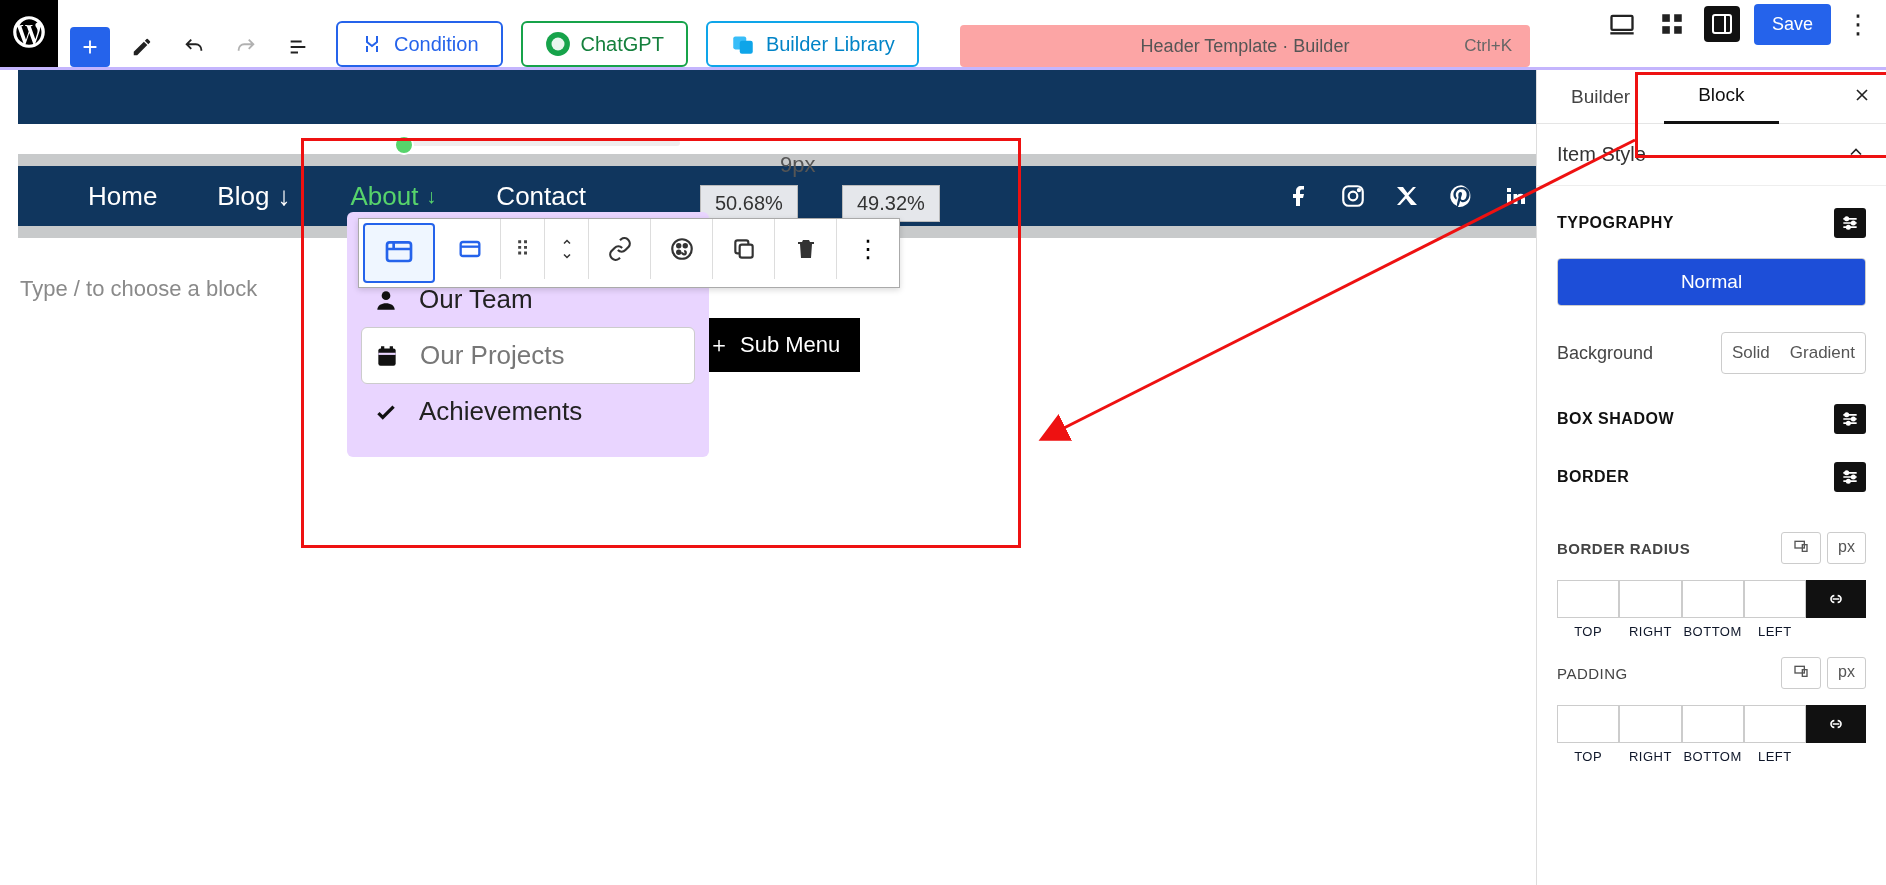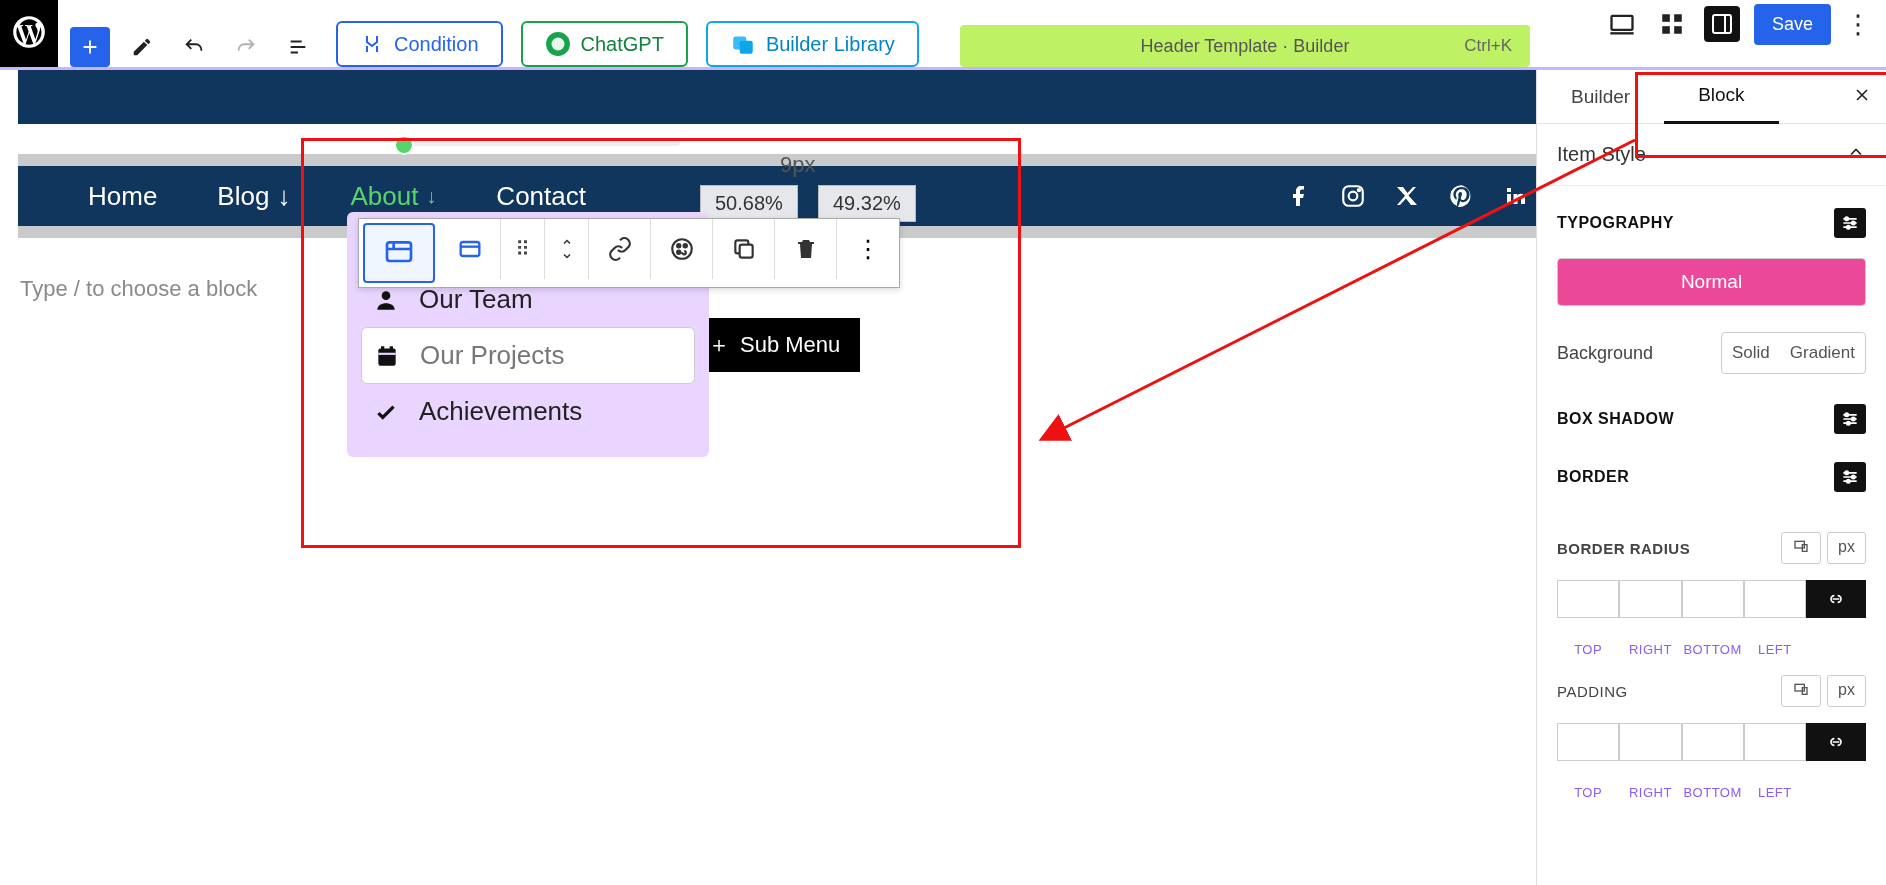--- a/index.html
+++ b/index.html
@@ -7,21 +7,21 @@
   
   .topbar{height:70px;display:flex;align-items:flex-end;border-bottom:3px solid #c4b5fd;position:relative}
   .wp-badge{width:58px;height:70px;background:#000;display:flex;align-items:center;justify-content:center}
   .wp-badge svg{fill:#fff}
   .tb-btn{width:40px;height:40px;border-radius:4px;display:flex;align-items:center;justify-content:center;margin-left:12px;cursor:pointer}
   .tb-btn.blue{background:#2563eb}
   .tb-btn svg{width:22px;height:22px}
   .pill{height:46px;border:2px solid #2563eb;border-radius:6px;display:flex;align-items:center;padding:0 22px;margin-left:18px;cursor:pointer;gap:10px;font-size:20px;font-weight:500;color:#2563eb}
   .pill.green{border-color:#16a34a;color:#15803d}
   .pill.sky{border-color:#0ea5e9;color:#0284c7}
-  .tb-title{position:absolute;left:960px;width:570px;background:#bef264;height:42px;border-radius:4px;display:flex;align-items:center;justify-content:center;font-size:18px;color:#555}
+  .tb-title{position:absolute;left:960px;width:570px;background:#fca5a5;height:42px;border-radius:4px;display:flex;align-items:center;justify-content:center;font-size:18px;color:#555}
   .tb-title .kbd{position:absolute;right:18px;color:#666;font-size:17px}
   .tb-right{position:absolute;right:0;display:flex;align-items:center;height:86px;gap:14px;padding-right:18px}
   .tb-ic{width:36px;height:36px;display:flex;align-items:center;justify-content:center;border-radius:4px}
   .tb-ic.active{background:#111;color:#fff}
   .save-btn{background:#2563eb;color:#fff;padding:10px 18px;border-radius:4px;font-size:18px;cursor:pointer}
   .vdots{font-size:26px;letter-spacing:-3px;color:#222}
   
   .canvas{padding:0 18px;position:relative}
   .dark-strip{height:54px;background:#10365e;position:relative}
   .slider-dot{position:absolute;left:400px;top:70px;width:280px;height:6px;background:#eee;border-radius:3px}
@@ -63,28 +63,28 @@
   .sb-tab{padding:0 34px;font-size:19px;color:#444;height:54px;display:flex;align-items:center;cursor:pointer}
   .sb-tab.active{color:#111;border-bottom:3px solid #111}
   .sb-close{position:absolute;right:14px;cursor:pointer}
   .sb-section{border-bottom:1px solid #eee;padding:18px 20px}
   .sb-head{display:flex;justify-content:space-between;align-items:center;font-size:20px;color:#333}
   .sb-sub{font-size:16px;letter-spacing:.5px;color:#111;font-weight:600;padding:14px 0;display:flex;justify-content:space-between;align-items:center}
   .slider-ic{width:32px;height:30px;background:#111;border-radius:3px;display:flex;align-items:center;justify-content:center}
   .slider-ic svg{stroke:#fff}
   .toggle-pair{display:flex;border:1px solid #ccc;border-radius:4px;overflow:hidden;margin:6px 0 16px}
   .toggle-pair div{flex:1;text-align:center;padding:12px;font-size:19px;cursor:pointer;color:#666}
-  .toggle-pair div.on{background:#ec4899;color:#fff}
+  .toggle-pair div.on{background:#1d4ed8;color:#fff}
   .row-field{display:flex;justify-content:space-between;align-items:center;padding:10px 0;font-size:18px;color:#444}
   .bg-pills{display:flex;border:1px solid #ccc;border-radius:4px;overflow:hidden}
   .bg-pills div{padding:10px 10px;font-size:17px;color:#555;cursor:pointer}
   .four-box{display:flex;margin-top:6px}
   .four-box input{flex:1;height:38px;border:1px solid #ccc;text-align:center;font-size:15px;min-width:0}
   .four-box .link{width:60px;background:#111;display:flex;align-items:center;justify-content:center}
-  .four-lbl{display:flex;font-size:13px;color:#8b5cf6;letter-spacing:.5px;margin-top:24px}
+  .four-lbl{display:flex;font-size:13px;color:#0f172a;letter-spacing:.5px;margin-top:6px}
   .four-lbl span{flex:1;text-align:center}
   .unit-chips{display:flex;gap:6px}
   .unit-chips div{border:1px solid #ccc;padding:5px 10px;font-size:16px;color:#555;border-radius:3px}
   .reset-ic{color:#e11;font-size:22px}
   .color-swatch{width:32px;height:32px;border-radius:50%;background:#111;border:4px solid #444}
 </style>
 </head>
 <body>
 
 <div class="topbar">
@@ -217,21 +217,21 @@
           </svg>
         </div>
     </div>
     <div class="sub-btn"><span>SUBSCRIBE</span></div>
   </div>
   <div class="gray-edge"></div>
 </div>
 
 <div class="spacer-lbl">9px</div>
 <div class="col-badge" style="left:700px">50.68%</div>
-<div class="col-badge" style="left:818px">49.32%</div>
+<div class="col-badge" style="left:842px">49.32%</div>
 
 <div class="placeholder-line">Type / to choose a block</div>
 
 <div class="dropdown">
   <div class="dd-row" style="margin-top:40px">
     <span class="ic">
         <svg width="26" height="26" viewBox="0 0 24 24" fill="#111">
           <circle cx="12" cy="8" r="4"></circle>
           <path d="M4 21c0-4 4-6 8-6s8 2 8 6"></path>
         </svg>

